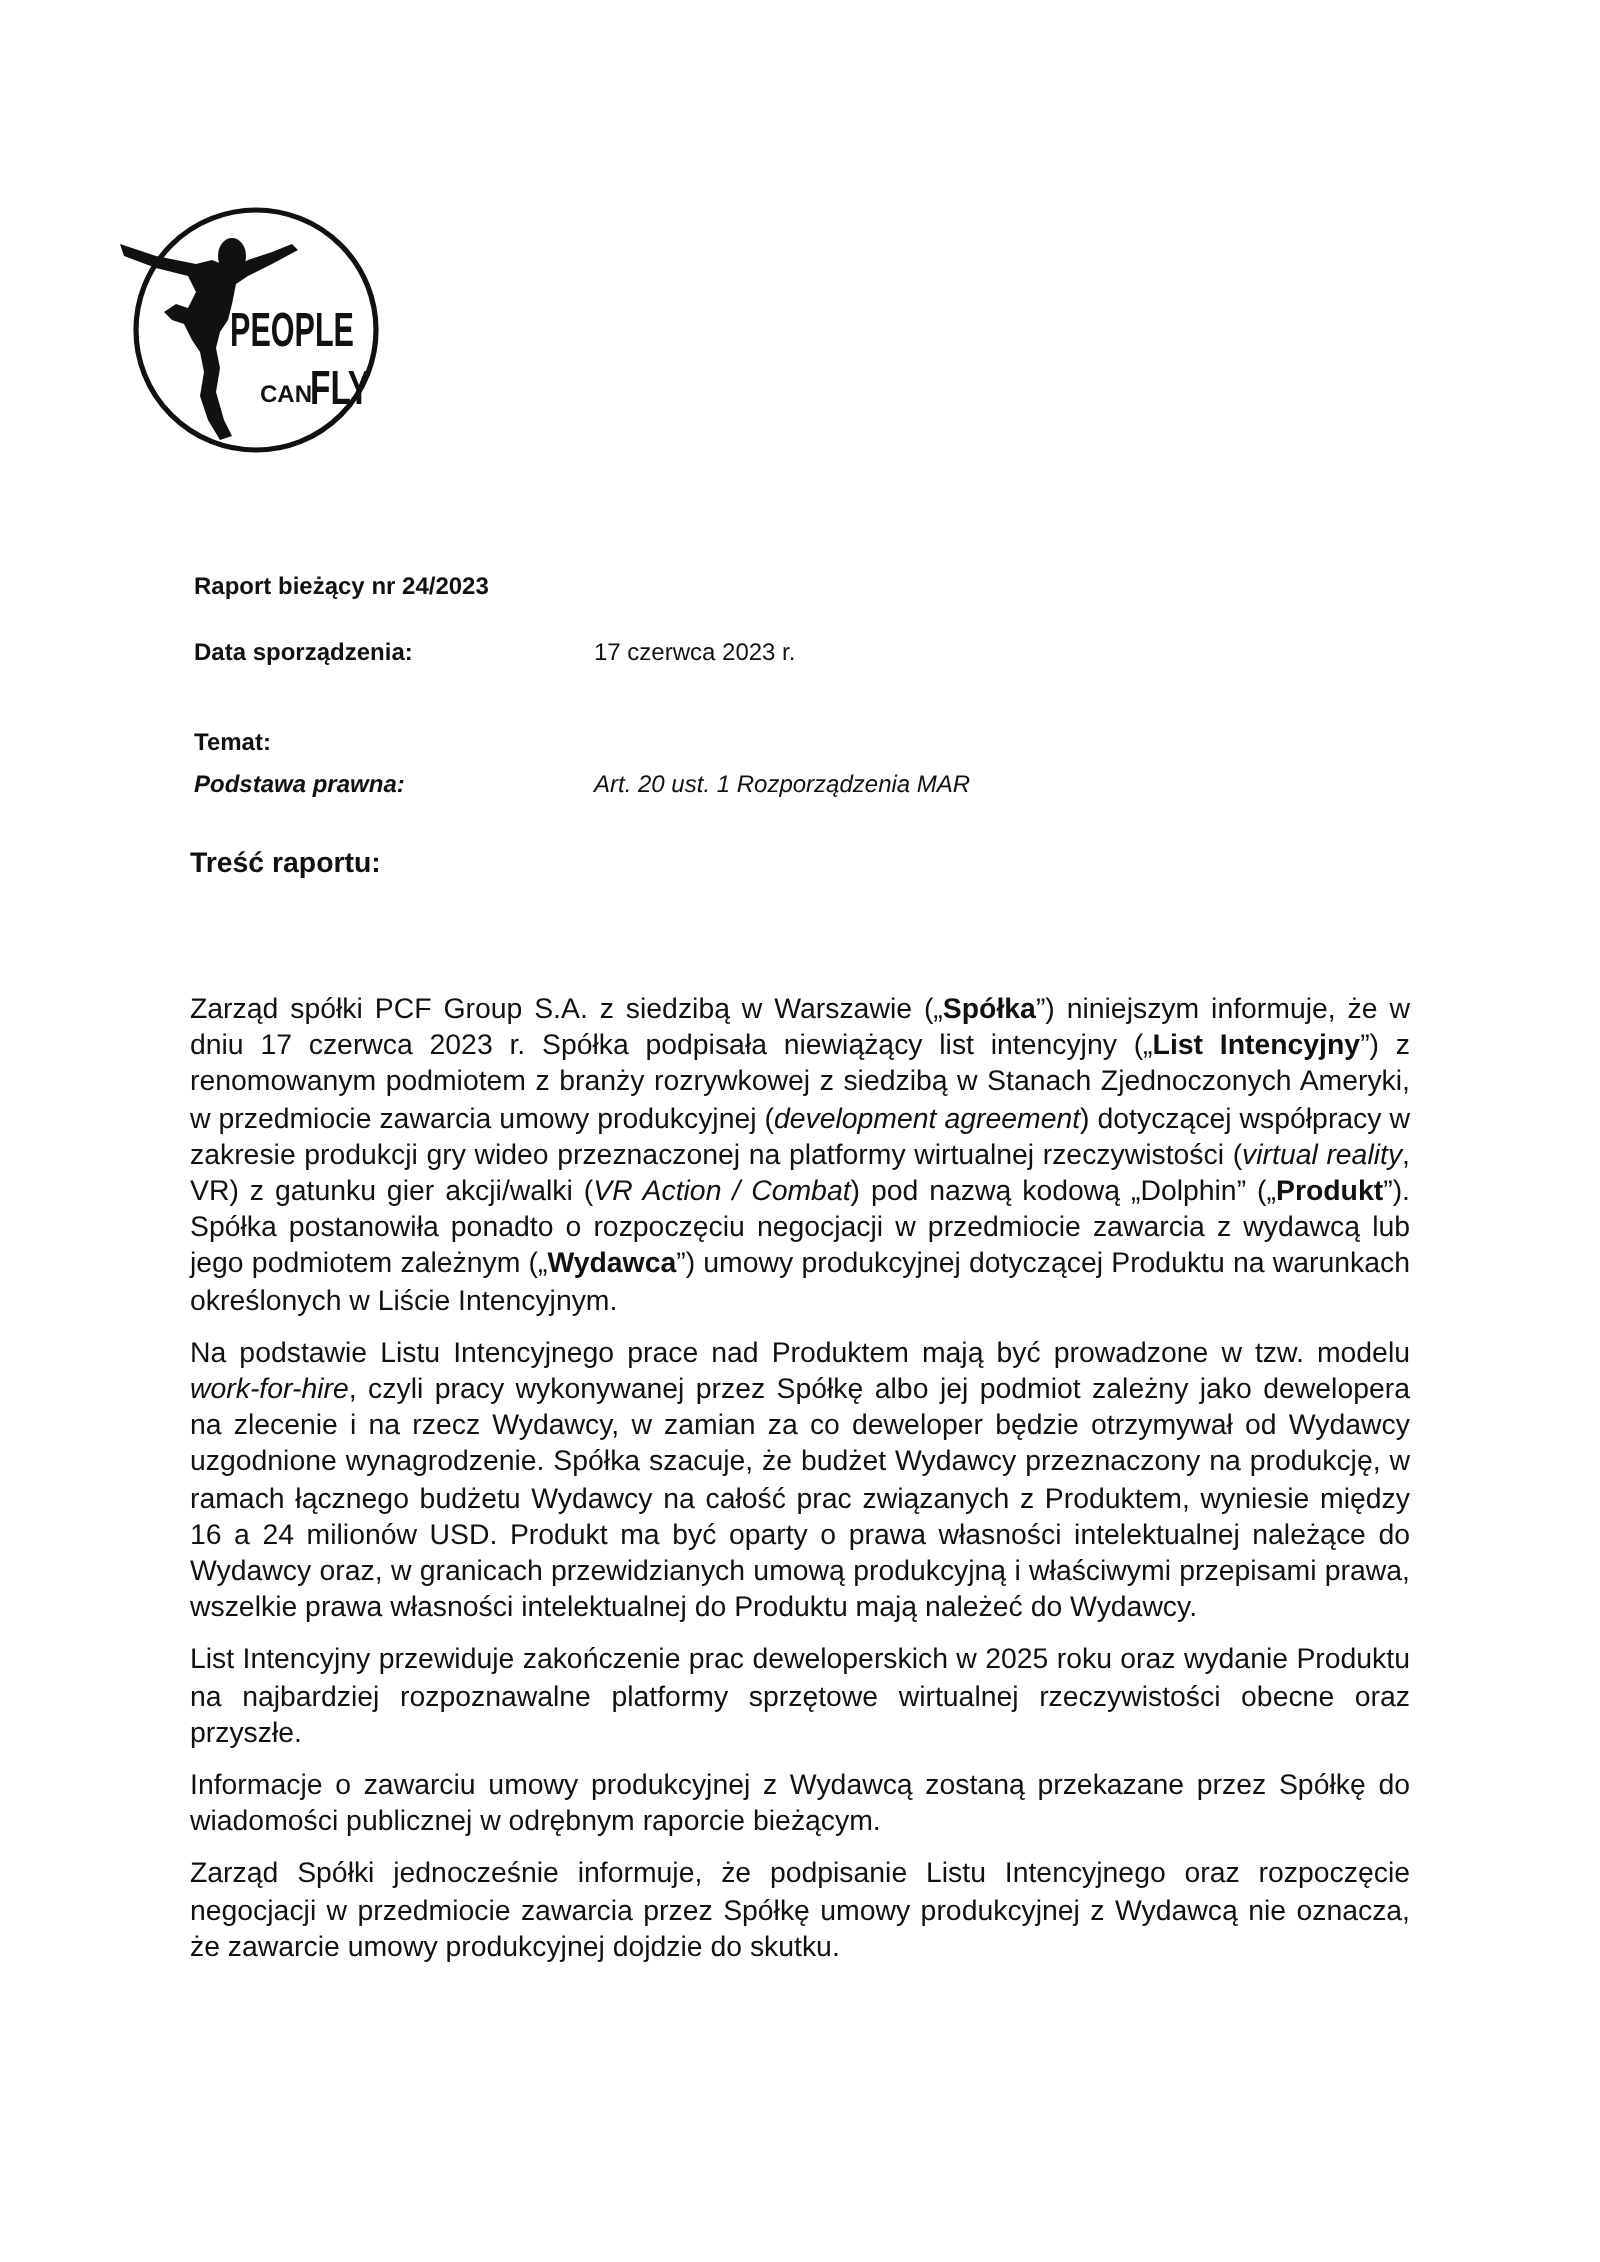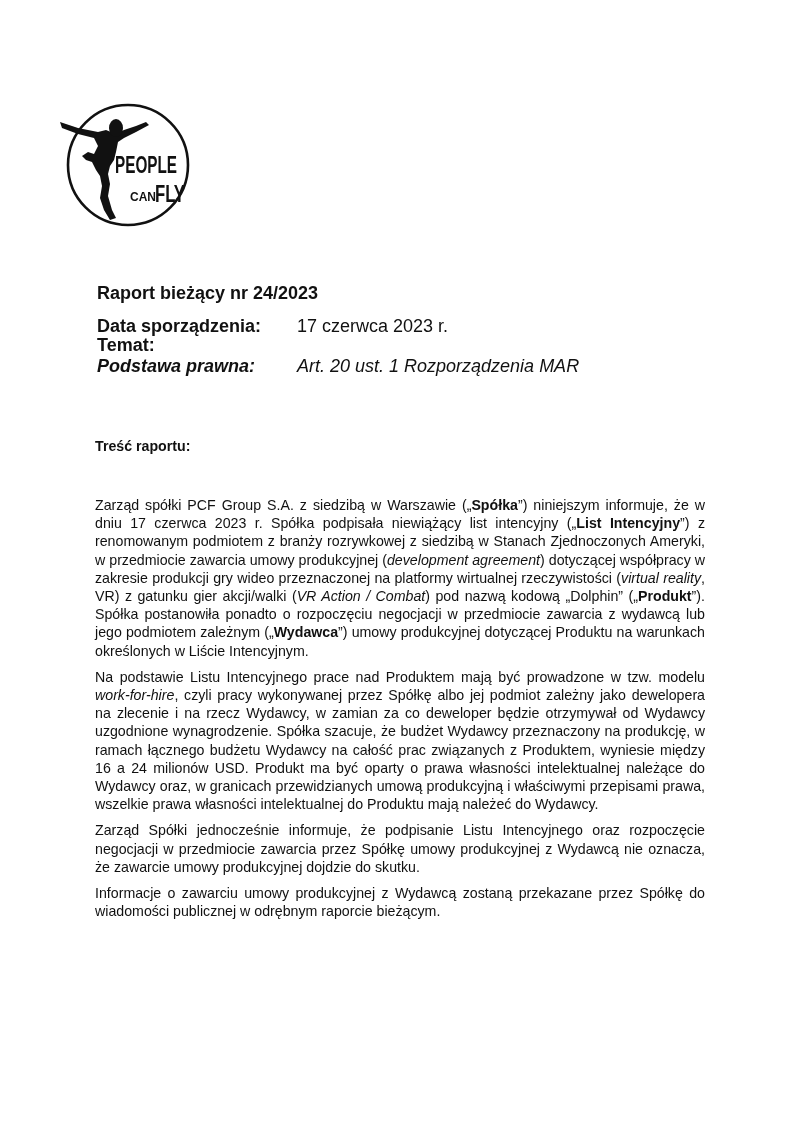--- a/index.html
+++ b/index.html
@@ -1,27 +1,27 @@
 <!DOCTYPE html>
 <html><head>
   <meta charset="utf-8">
   <style>
     html, body { margin: 0; padding: 0; background: #ffffff; }
     body { width: 800px; height: 1131px; position: relative; overflow: hidden;
       font-family: "Liberation Sans", "DejaVu Sans", sans-serif; color: #111; }
     .logo { position: absolute; left: 58px; top: 100px; width: 134px; height: 128px; }
-    .meta { position: absolute; left: 97px; top: 282px; width: 620px; font-size: 18px; }
+    .meta { position: absolute; left: 97px; top: 282px; width: 620px; font-size: 12px; }
     .report-title { font-weight: bold; margin: 0; height: 22px; line-height: 22px; }
     .row { display: flex; line-height: 19px; align-items: flex-end; }
     .row .lbl { width: 200px; font-weight: bold; flex: none; }
     .row .val { flex: 1; }
     .r-date { margin-top: 13px; }
-    .r-topic { margin-top: 0; }
+    .r-topic { margin-top: 26px; }
     .r-basis { margin-top: 2px; font-style: italic; }
-    .content-label { position: absolute; left: 95px; top: 438px; font-weight: bold; font-size: 14.2px; }
+    .content-label { position: absolute; left: 95px; top: 424px; font-weight: bold; font-size: 14.2px; }
     .body { position: absolute; left: 95px; top: 496px; width: 610px; font-size: 14.2px; line-height: 18.2px; }
     .body p { margin: 0 0 8px 0; text-align: justify; }
     .body b { font-weight: bold; }
     .body i { font-style: italic; }
   </style>
 </head>
 <body>
 
 <div class="logo">
   <svg width="134" height="128" viewBox="0 0 134 128">
@@ -50,15 +50,16 @@
     <span class="lbl">Podstawa prawna:</span>
     <span class="val">Art. 20 ust. 1 Rozporządzenia MAR</span>
   </div>
 </div>
 
 <div class="content-label">Treść raportu:</div>
 
 <div class="body">
   <p>Zarząd spółki PCF Group S.A. z siedzibą w Warszawie („<b>Spółka</b>”) niniejszym informuje, że w dniu 17 czerwca 2023 r. Spółka podpisała niewiążący list intencyjny („<b>List Intencyjny</b>”) z renomowanym podmiotem z branży rozrywkowej z siedzibą w Stanach Zjednoczonych Ameryki, w przedmiocie zawarcia umowy produkcyjnej (<i>development agreement</i>) dotyczącej współpracy w zakresie produkcji gry wideo przeznaczonej na platformy wirtualnej rzeczywistości (<i>virtual reality</i>, VR) z gatunku gier akcji/walki (<i>VR Action / Combat</i>) pod nazwą kodową „Dolphin” („<b>Produkt</b>”). Spółka postanowiła ponadto o rozpoczęciu negocjacji w przedmiocie zawarcia z wydawcą lub jego podmiotem zależnym („<b>Wydawca</b>”) umowy produkcyjnej dotyczącej Produktu na warunkach określonych w Liście Intencyjnym.</p>
   <p>Na podstawie Listu Intencyjnego prace nad Produktem mają być prowadzone w tzw. modelu <i>work-for-hire</i>, czyli pracy wykonywanej przez Spółkę albo jej podmiot zależny jako dewelopera na zlecenie i na rzecz Wydawcy, w zamian za co deweloper będzie otrzymywał od Wydawcy uzgodnione wynagrodzenie. Spółka szacuje, że budżet Wydawcy przeznaczony na produkcję, w ramach łącznego budżetu Wydawcy na całość prac związanych z Produktem, wyniesie między 16 a 24 milionów USD. Produkt ma być oparty o prawa własności intelektualnej należące do Wydawcy oraz, w granicach przewidzianych umową produkcyjną i właściwymi przepisami prawa, wszelkie prawa własności intelektualnej do Produktu mają należeć do Wydawcy.</p>
+  <p>List Intencyjny przewiduje zakończenie prac deweloperskich w 2025 roku oraz wydanie Produktu na najbardziej rozpoznawalne platformy sprzętowe wirtualnej rzeczywistości obecne oraz przyszłe.</p>
+  <p>Informacje o zawarciu umowy produkcyjnej z Wydawcą zostaną przekazane przez Spółkę do wiadomości publicznej w odrębnym raporcie bieżącym.</p>
   <p>Zarząd Spółki jednocześnie informuje, że podpisanie Listu Intencyjnego oraz rozpoczęcie negocjacji w przedmiocie zawarcia przez Spółkę umowy produkcyjnej z Wydawcą nie oznacza, że zawarcie umowy produkcyjnej dojdzie do skutku.</p>
-  <p>Informacje o zawarciu umowy produkcyjnej z Wydawcą zostaną przekazane przez Spółkę do wiadomości publicznej w odrębnym raporcie bieżącym.</p>
 </div>
 
 </body></html>

